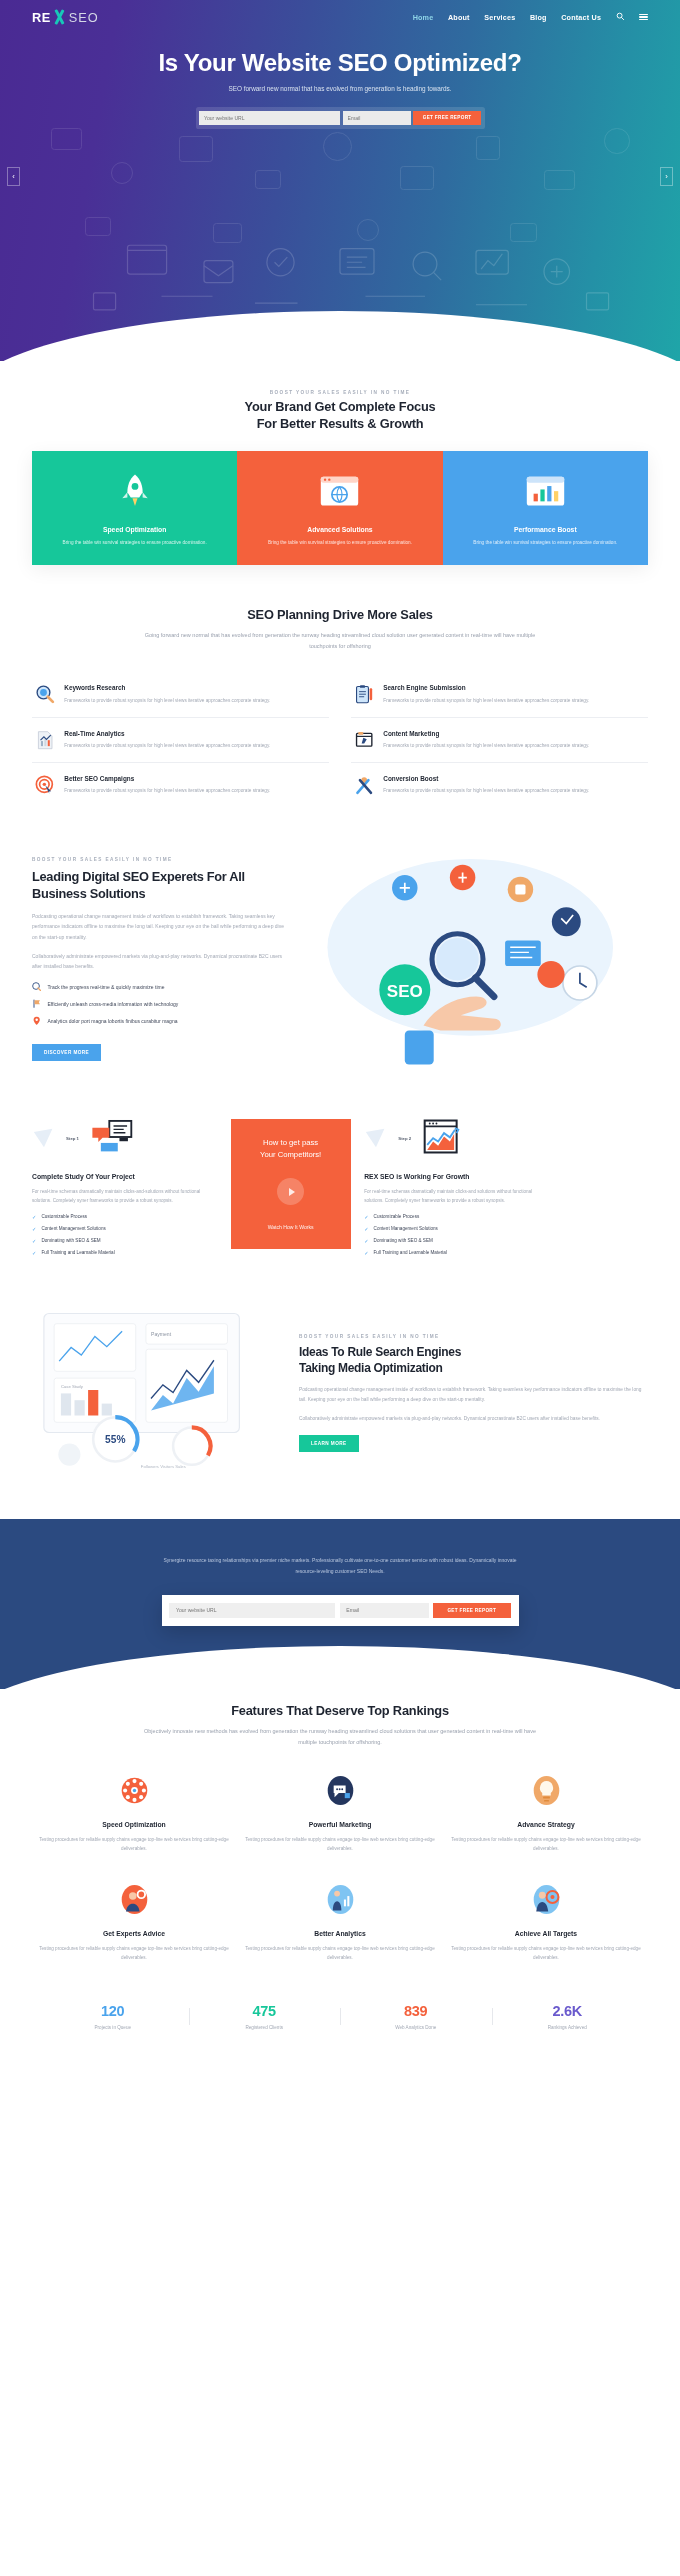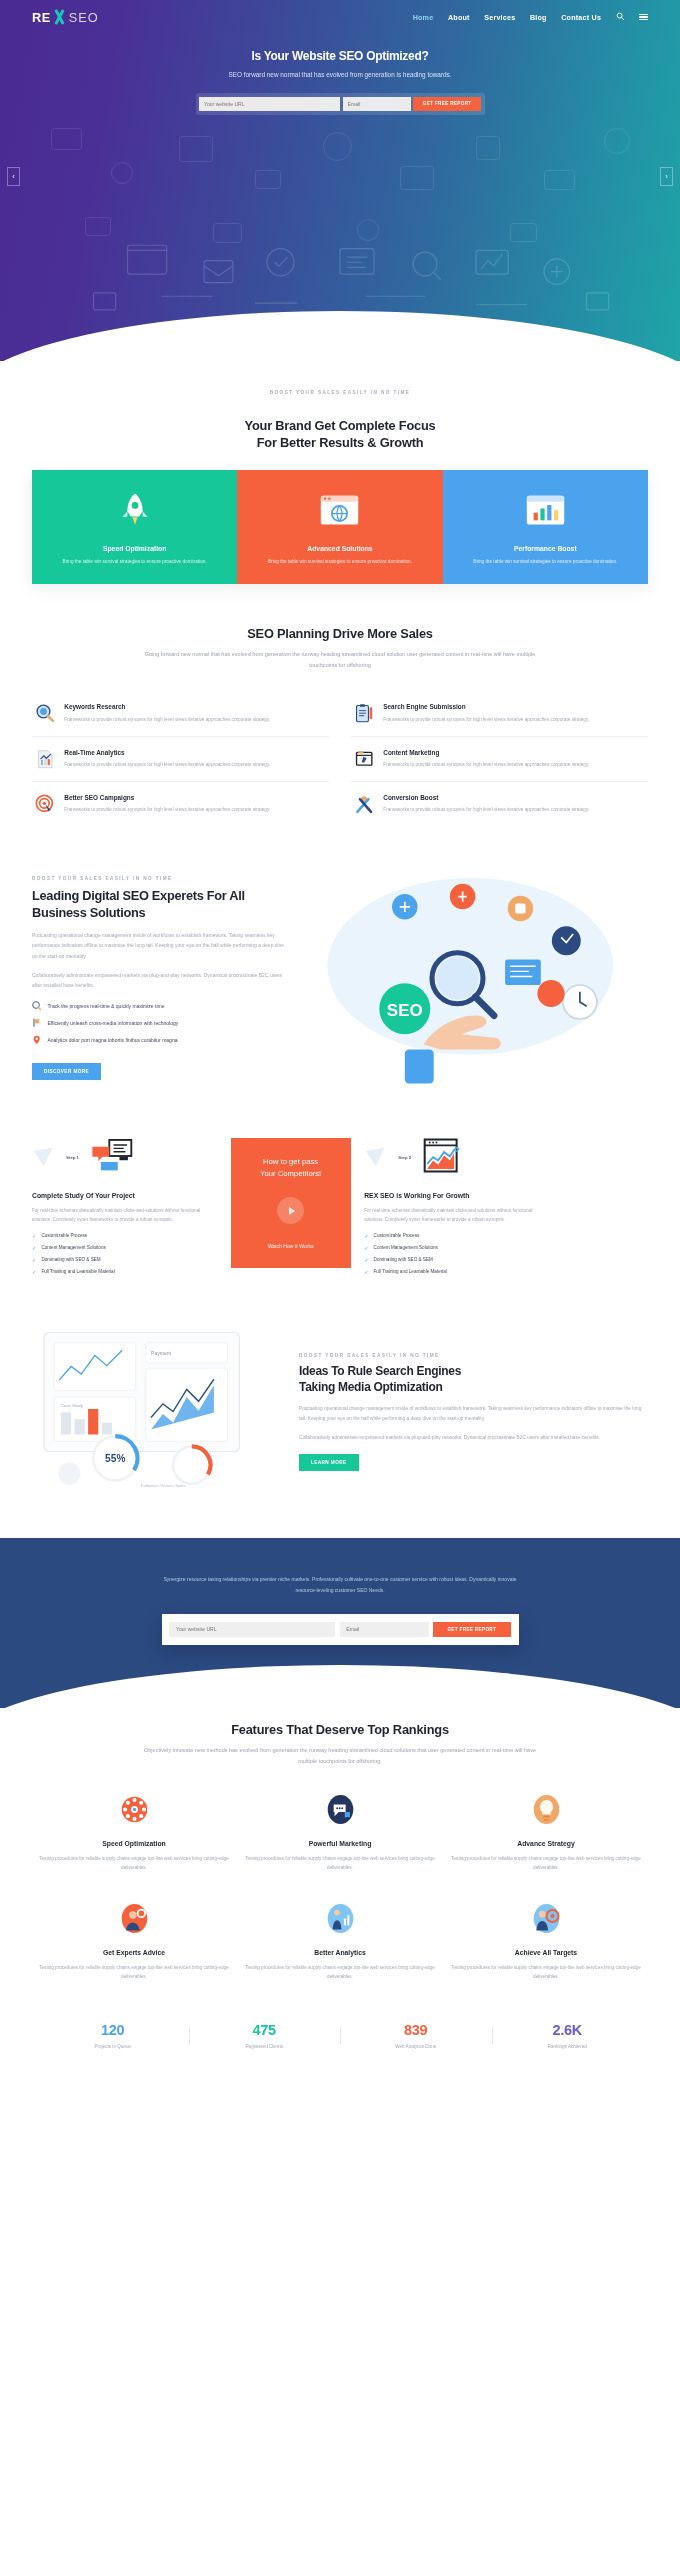--- a/index.html
+++ b/index.html
@@ -34,21 +34,21 @@
   .logo .xmark i:last-child { transform:rotate(-28deg); }
   .logo .seo { color:#d5d8e6; font-weight:normal; letter-spacing:0.9px; }
   .nav { margin-left:auto; display:flex; align-items:center; gap:14.5px; }
   .nav a { color:#fff; font-size:7.2px; font-weight:bold; text-decoration:none; letter-spacing:0.2px; }
   .nav a.active { color:#8fd5e8; }
   .nav .ico { color:#fff; font-size:8.5px; line-height:1; cursor:pointer; }
   .burger { display:inline-block; width:9.4px; }
   .burger i { display:block; height:1.2px; background:#fff; margin:1.7px 0; border-radius:0.9px; }
 
   .hero-body { position:relative; z-index:4; text-align:center; padding-top:15.3px; }
-  .hero-h1 { color:#fff; font-size:12px; font-weight:bold; letter-spacing:-0.3px; }
+  .hero-h1 { color:#fff; font-size:24px; font-weight:bold; letter-spacing:-0.3px; }
   .hero-sub { color:#d8e2ef; font-size:6.4px; margin-top:7.7px; }
   .hero-form {
     margin:15.3px auto 0; width:289px; background:rgba(255,255,255,.13);
     border-radius:2.6px; padding:3.4px; display:flex; gap:2.6px;
   }
   .hero-form input {
     border:0; outline:0; background:#ebebeb; height:14.5px; font-size:5.1px;
     padding:0 5.1px; color:#777; font-family:inherit;
   }
   .hero-form .url { flex:1 1 auto; }
@@ -254,21 +254,21 @@
       </svg>
     </div>
 
     <div class="arrow l">‹</div>
     <div class="arrow r">›</div>
     <div class="hero-curve"></div>
   </section>
 
   <section class="focus">
     <div class="eyebrow">BOOST YOUR SALES EASILY IN NO TIME</div>
-    <h2 class="h2" style="margin-top:22px;">
+    <h2 class="h2" style="margin-top:3px;">
       <span>Your Brand Get Complete Focus</span><br>
       <span>For Better Results &amp; Growth</span>
     </h2>
     <div class="cards">
       <div class="card c1">
         <div class="art">
           <svg width="34" height="39" viewBox="0 0 40 46">
             <path d="M20 3c7 6 9 14 9 21l-4 6h-10l-4-6c0-7 2-15 9-21z" fill="#fff"></path>
             <circle cx="20" cy="17" r="4" fill="#16c79a"></circle>
             <path d="M11 24l-6 7 6-1z" fill="#fff" opacity=".8"></path>

